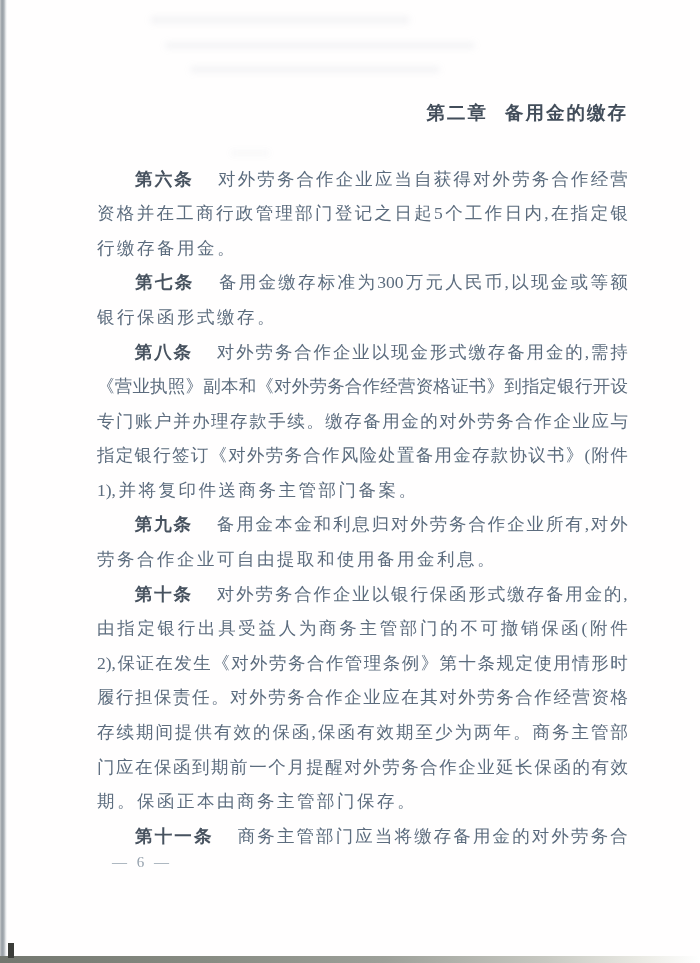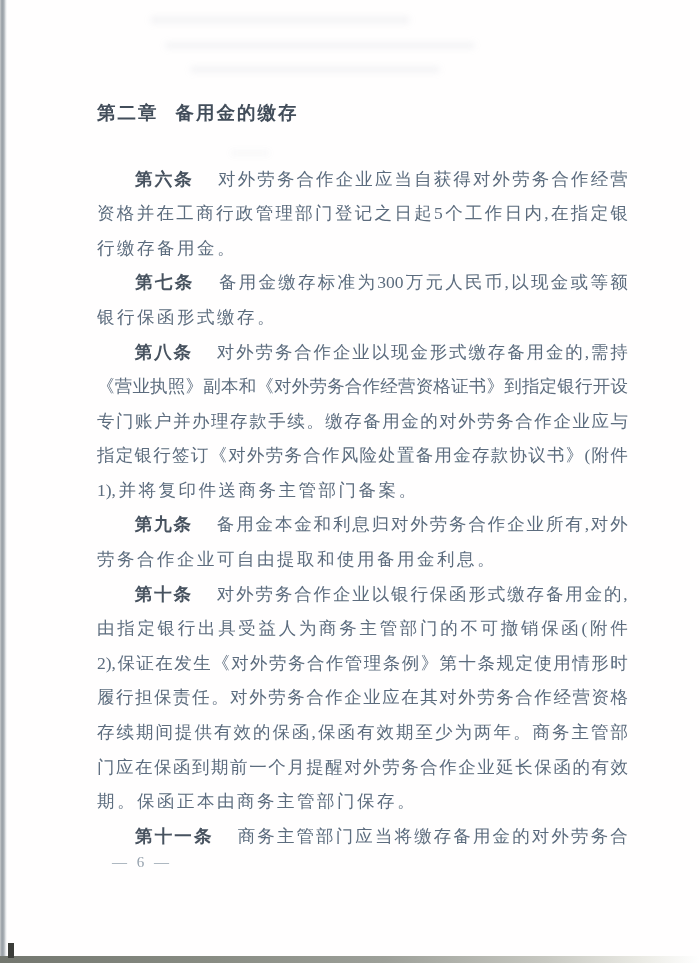--- a/index.html
+++ b/index.html
@@ -24,21 +24,21 @@
     background:#3b3d39;
   }
   .ghost{position:absolute;background:rgba(150,160,172,0.10);filter:blur(3px);border-radius:4px;}
   .g1{left:150px;top:16px;width:260px;height:8px;}
   .g2{left:165px;top:42px;width:310px;height:7px;}
   .g3{left:190px;top:66px;width:250px;height:7px;}
   .g4{left:230px;top:150px;width:40px;height:6px;opacity:.6;}
   
   .title{
     position:absolute;left:97px;top:100px;width:531px;
-    margin:0;text-align:left;
+    margin:0;text-align:right;
     font-size:18.5px;font-weight:bold;color:#424d5a;
     letter-spacing:2px;
   }
   .title .t2{margin-left:17px;}
   
   .doc-body{position:absolute;left:97px;top:162px;width:531px;}
   .line{
     display:flex;height:34.6px;align-items:center;
     white-space:pre;
   }

